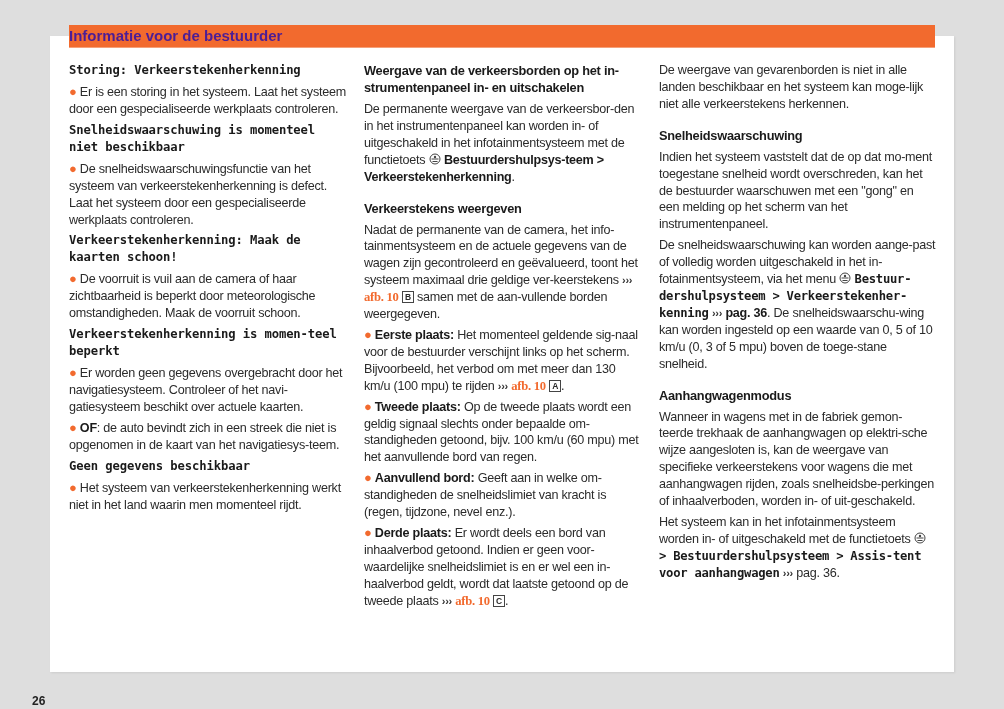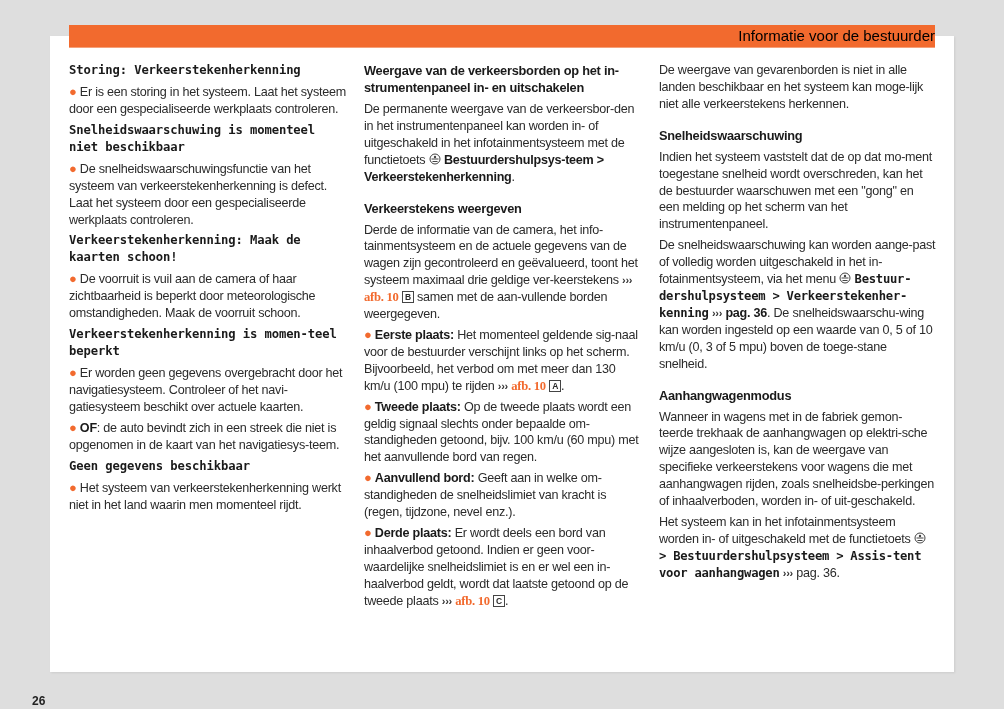--- a/index.html
+++ b/index.html
@@ -6,22 +6,23 @@
   body {
     width:1004px; height:709px; background:#dedede; position:relative; overflow:hidden;
     font-family:"Liberation Sans", sans-serif; color:#2b2b2b;
   }
   .page {
     position:absolute; left:50px; top:36px; width:904px; height:636px; background:#ffffff;
     box-shadow: 1px 1px 2px rgba(0,0,0,0.08);
   }
   .header-bar {
     position:absolute; left:69px; top:25px; width:866px; height:22px; background:#f26a2e;
-    color:#000000; text-align:right; font-size:15px; line-height:22px;
+    color:#4c1d95; text-align:left; font-size:15px; line-height:22px;
     border-bottom:1px solid #f5a07a;
+    font-weight:bold;
   }
   .col { position:absolute; top:62px; font-size:12.6px; line-height:16.9px; letter-spacing:-0.25px; }
   .col1 { left:69px; width:277px; }
   .col2 { left:364px; width:277px; }
   .col3 { left:659px; width:277px; }
   .mono-h { font-family:"DejaVu Sans Mono", monospace; font-weight:bold; font-size:12.2px; line-height:17px; letter-spacing:-0.1px; margin:0 0 5px 0; color:#1a1a1a; }
   .sans-h { font-weight:bold; font-size:12.8px; line-height:17px; margin:0 0 5px 0; color:#1a1a1a; }
   p { margin:0 0 4px 0; }
   .gap { height:10px; }
   .bullet { color:#f26a2e; font-size:13px; }
@@ -60,21 +61,21 @@
 <div class="col col2">
   <div class="sans-h">Weergave van de verkeersborden op het in-strumentenpaneel in- en uitschakelen</div>
   <p><span>De permanente weergave van de verkeersbor-den in het instrumentenpaneel kan worden in- of uitgeschakeld in het infotainmentsysteem met de functietoets</span> <svg class="icon" viewBox="0 0 12 12">
         <circle cx="6" cy="6" r="5" fill="none" stroke="#444" stroke-width="1"></circle>
         <path d="M2.5 6 H9.5 M3.5 8.5 H8.5" stroke="#444" stroke-width="1"></path>
         <circle cx="6" cy="4" r="1.2" fill="#444"></circle>
       </svg> <span class="b">Bestuurdershulpsys-teem &gt; Verkeerstekenherkenning</span><span>.</span></p>
   <div class="gap"></div>
 
   <div class="sans-h">Verkeerstekens weergeven</div>
-  <p><span>Derde de informatie van de camera, het info-tainmentsysteem en de actuele gegevens van de wagen zijn gecontroleerd en geëvalueerd, toont het systeem maximaal drie geldige ver-keerstekens</span> <span class="arrows">›››</span> <span class="ref">afb. 10</span> <span class="boxed">B</span> <span>samen met de aan-vullende borden weergegeven.</span></p>
+  <p><span>Nadat de permanente van de camera, het info-tainmentsysteem en de actuele gegevens van de wagen zijn gecontroleerd en geëvalueerd, toont het systeem maximaal drie geldige ver-keerstekens</span> <span class="arrows">›››</span> <span class="ref">afb. 10</span> <span class="boxed">B</span> <span>samen met de aan-vullende borden weergegeven.</span></p>
 
   <p><span class="bullet">●</span> <span class="b">Eerste plaats:</span> <span>Het momenteel geldende sig-naal voor de bestuurder verschijnt links op het scherm. Bijvoorbeeld, het verbod om met meer dan 130 km/u (100 mpu) te rijden</span> <span class="arrows">›››</span> <span class="ref">afb. 10</span> <span class="boxed">A</span><span>.</span></p>
 
   <p><span class="bullet">●</span> <span class="b">Tweede plaats:</span> <span>Op de tweede plaats wordt een geldig signaal slechts onder bepaalde om-standigheden getoond, bijv. 100 km/u (60 mpu) met het aanvullende bord van regen.</span></p>
 
   <p><span class="bullet">●</span> <span class="b">Aanvullend bord:</span> <span>Geeft aan in welke om-standigheden de snelheidslimiet van kracht is (regen, tijdzone, nevel enz.).</span></p>
 
   <p><span class="bullet">●</span> <span class="b">Derde plaats:</span> <span>Er wordt deels een bord van inhaalverbod getoond. Indien er geen voor-waardelijke snelheidslimiet is en er wel een in-haalverbod geldt, wordt dat laatste getoond op de tweede plaats</span> <span class="arrows">›››</span> <span class="ref">afb. 10</span> <span class="boxed">C</span><span>.</span></p>
 </div>
 

